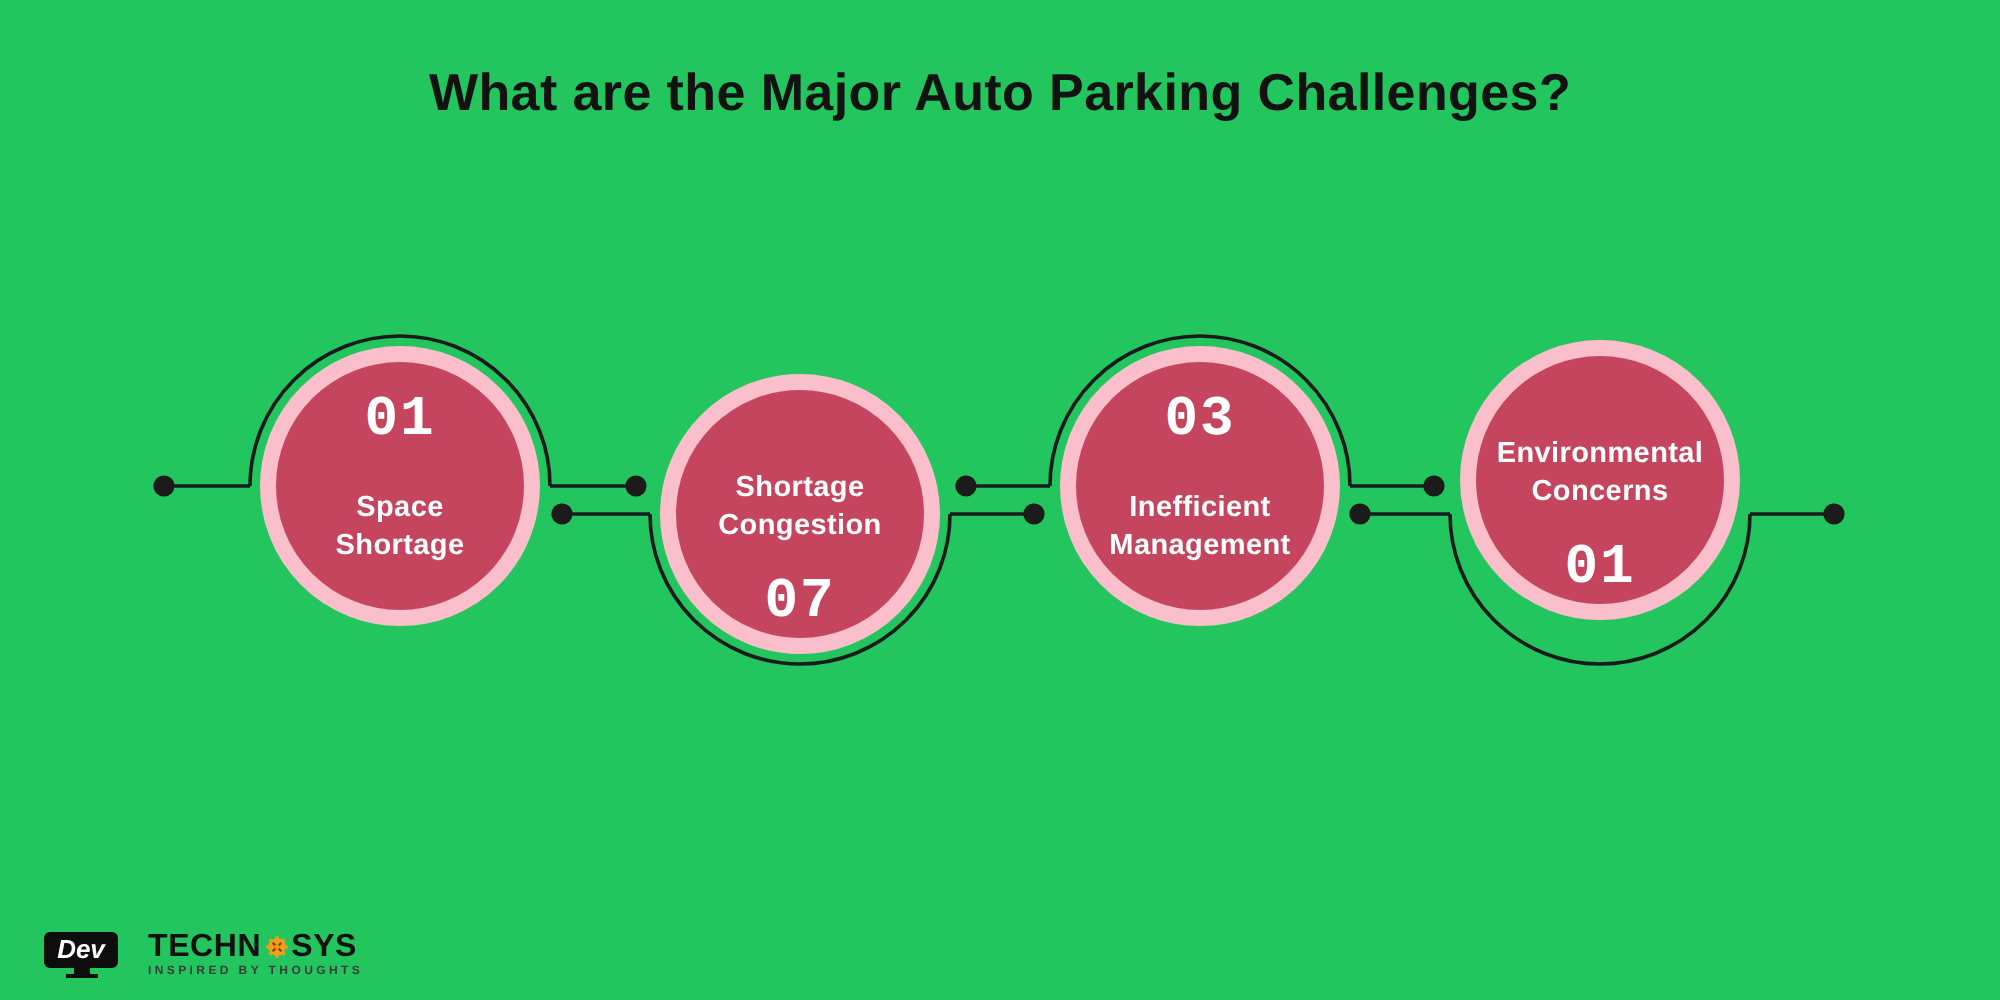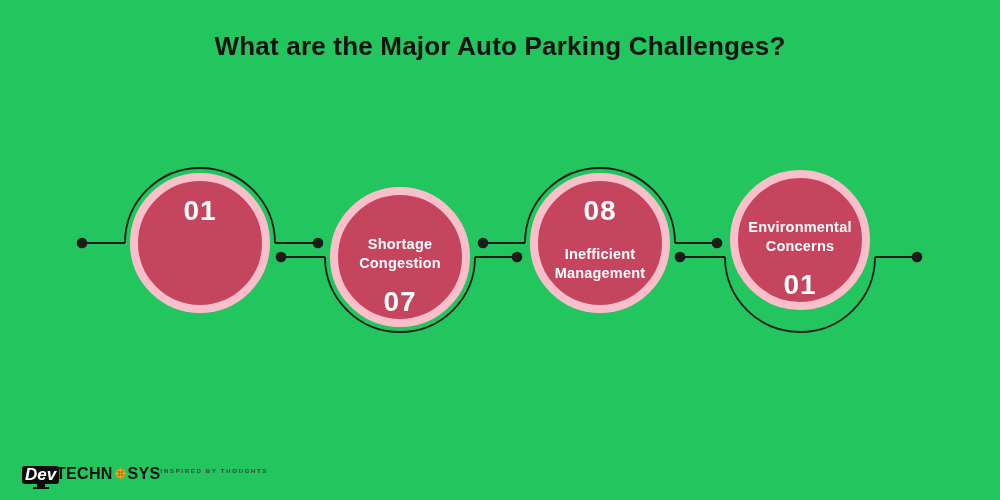--- a/index.html
+++ b/index.html
@@ -15,40 +15,40 @@
   .connector .stroke{fill:none;stroke:var(--connector);stroke-width:1.8px;}
   .connector .dot{fill:var(--connector);stroke:none;}
   .step{
     position:absolute;width:140px;height:140px;border-radius:50%;
     background:var(--circle_fill);
     border:8px solid var(--circle_ring);
     box-sizing:border-box;
   }
   .step .num{
     position:absolute;left:0;width:124px;text-align:center;
-    color:var(--number_text);font-size:28px;font-weight:700;line-height:28px;letter-spacing:1px;
+    color:var(--number_text);font-size:28px;font-weight:700;line-height:28px;letter-spacing:1px;font-family:Liberation Mono, monospace;
   }
   .step .label{
     position:absolute;left:7px;width:110px;text-align:center;
     color:var(--label_text);font-size:14.5px;font-weight:700;line-height:19px;letter-spacing:0.2px;
   }
   .step.num-top .num{top:16px;}
   .step.num-top .label{top:64px;}
   .step.num-bottom .label{top:40px;}
   .step.num-bottom .num{top:93px;}
   
   .logo{position:absolute;left:27px;top:466px;display:flex;align-items:flex-start;}
   .monitor{width:27px;display:flex;flex-direction:column;align-items:center;}
   .monitor .screen{
     width:37px;height:18px;background:#0d0d0d;border-radius:3px;
-    color:#fff;font-size:17px;font-weight:700;text-align:center;line-height:18px;font-style:italic;
+    color:#fff;font-size:13px;font-weight:700;text-align:center;line-height:18px;font-style:italic;
   }
   .monitor .stand{width:8px;height:3px;background:#0d0d0d;}
   .monitor .base{width:16px;height:2px;background:#0d0d0d;}
-  .brand{margin-left:2px;display:flex;flex-direction:row;}
+  .brand{margin-left:20px;display:flex;flex-direction:column;}
   .brand-row{display:flex;align-items:center;height:15px;}
   .brand-row .word{font-size:16px;font-weight:800;color:#111;letter-spacing:0.3px;line-height:15px;}
   .gear{margin:0 1px;}
   .tagline{
     font-size:6px;font-weight:700;color:#3a3a3a;letter-spacing:1.7px;margin-top:2px;white-space:nowrap;
   }
 </style>
 </head>
 <body>
 
@@ -79,29 +79,30 @@
 
     <circle class="dot" cx="680" cy="257" r="5.3"></circle>
     <path class="stroke" d="M680,257 L725,257"></path>
     <path class="stroke" d="M725,257 A75,75 0 0 0 875,257"></path>
     <path class="stroke" d="M875,257 L917,257"></path>
     <circle class="dot" cx="917" cy="257" r="5.3"></circle>
   </svg>
 
   <div class="step num-top" style="left:130px;top:173px;">
     <div class="num">01</div>
+    <div class="label">Space Shortage</div>
   </div>
 
   <div class="step num-bottom" style="left:330px;top:187px;">
     <div class="label">Shortage Congestion</div>
     <div class="num">07</div>
   </div>
 
   <div class="step num-top" style="left:530px;top:173px;">
-    <div class="num">08</div>
+    <div class="num">03</div>
     <div class="label">Inefficient Management</div>
   </div>
 
   <div class="step num-bottom" style="left:730px;top:170px;">
     <div class="label">Environmental Concerns</div>
     <div class="num">01</div>
   </div>
 
   <div class="logo">
     <div class="monitor">

